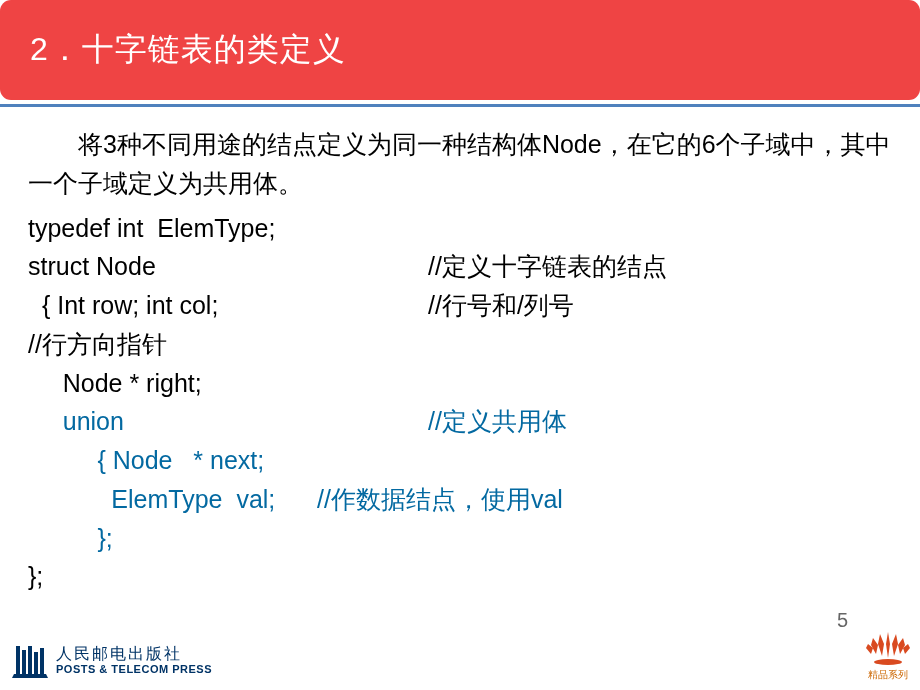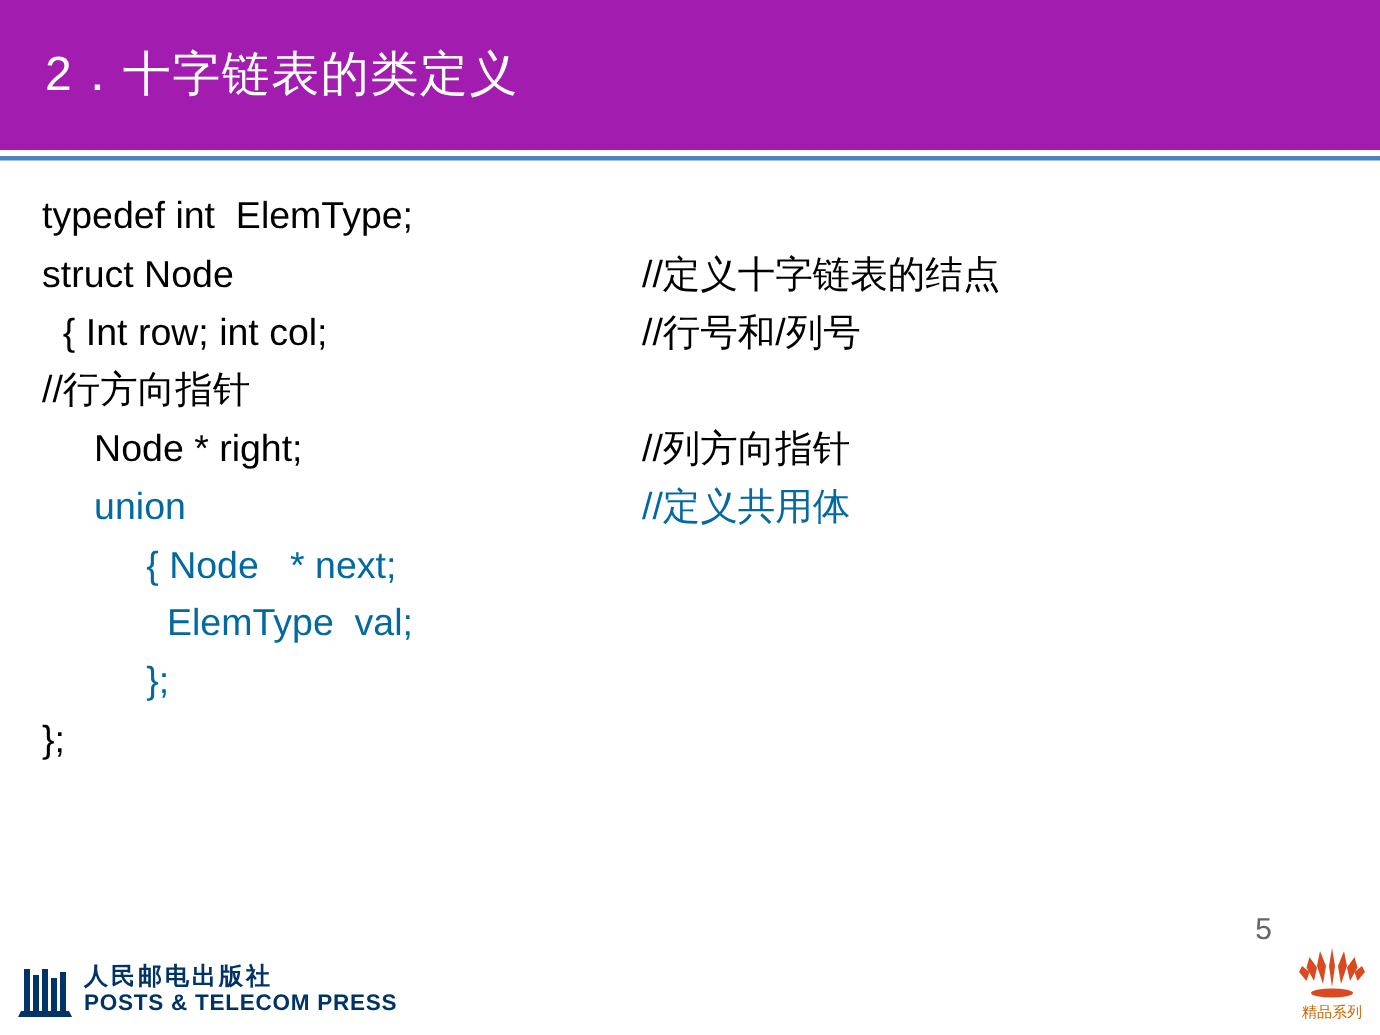--- a/index.html
+++ b/index.html
@@ -9,24 +9,25 @@
     }
     body {
       width: 920px;
       height: 690px;
       background: #ffffff;
       font-family: "Microsoft YaHei", Arial, sans-serif;
       position: relative;
       overflow: hidden;
     }
     .title-bar {
-      background: #a21caf;
+      background: #ef4444;
       color: #ffffff;
       padding: 28px 30px 28px 30px;
       margin-bottom: 4px;
+      border-radius: 11px;
     }
     .title-text {
       font-size: 32px;
       font-weight: normal;
       letter-spacing: 1px;
     }
     .title-rule {
       height: 3px;
       background: #4f81bd;
       margin-bottom: 18px;
@@ -75,26 +76,26 @@
       height: 40px;
       margin-right: 6px;
     }
     .footer-text {
       display: flex;
       flex-direction: column;
       line-height: 1.1;
     }
     .footer-cn {
       font-size: 16px;
-      font-weight: bold;
+      font-weight: normal;
       color: #003366;
       letter-spacing: 2px;
     }
     .footer-en {
-      font-size: 15px;
+      font-size: 11px;
       font-weight: bold;
       color: #003366;
       letter-spacing: 0.5px;
     }
     .footer-right {
       position: absolute;
       right: 10px;
       bottom: 8px;
       display: flex;
       flex-direction: column;
@@ -113,20 +114,21 @@
   </style>
 </head>
 <body>
 
 <div class="title-bar">
   <div class="title-text">2．十字链表的类定义</div>
 </div>
 <div class="title-rule"></div>
 
 <div class="content">
+  <div class="intro">将3种不同用途的结点定义为同一种结构体Node，在它的6个子域中，其中一个子域定义为共用体。</div>
 
   <div class="code-line">
     <span class="code-left">typedef int  ElemType;</span>
   </div>
 
   <div class="code-line">
     <span class="code-left">struct Node</span>
     <span class="code-comment-col">//定义十字链表的结点</span>
   </div>
 
@@ -134,34 +136,34 @@
     <span class="code-left">  { Int row; int col;</span>
     <span class="code-comment-col">//行号和/列号</span>
   </div>
 
   <div class="code-line">
     <span class="code-comment-col">//行方向指针</span>
   </div>
 
   <div class="code-line">
     <span class="code-left">     Node * right;</span>
-    <span class="code-comment-col">//列方向指针</span>
   </div>
 
   <div class="code-line">
     <span class="code-left brown">     union</span>
     <span class="code-comment-col brown">//定义共用体</span>
   </div>
 
   <div class="code-line">
     <span class="brown">          { Node   * next;      </span>
   </div>
 
   <div class="code-line">
     <span class="brown">            ElemType  val;      </span>
+    <span class="brown">//作数据结点，使用val</span>
   </div>
 
   <div class="code-line">
     <span class="brown">          };</span>
   </div>
 
   <div class="code-line">
     <span>};</span>
   </div>
 </div>

